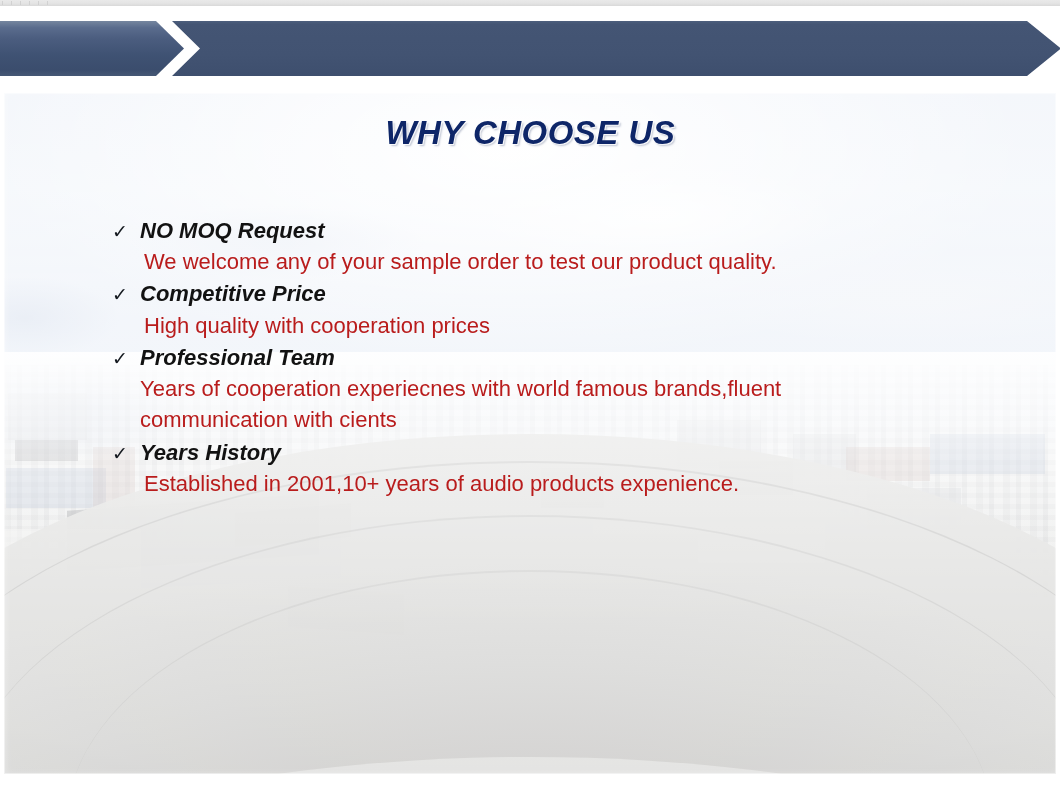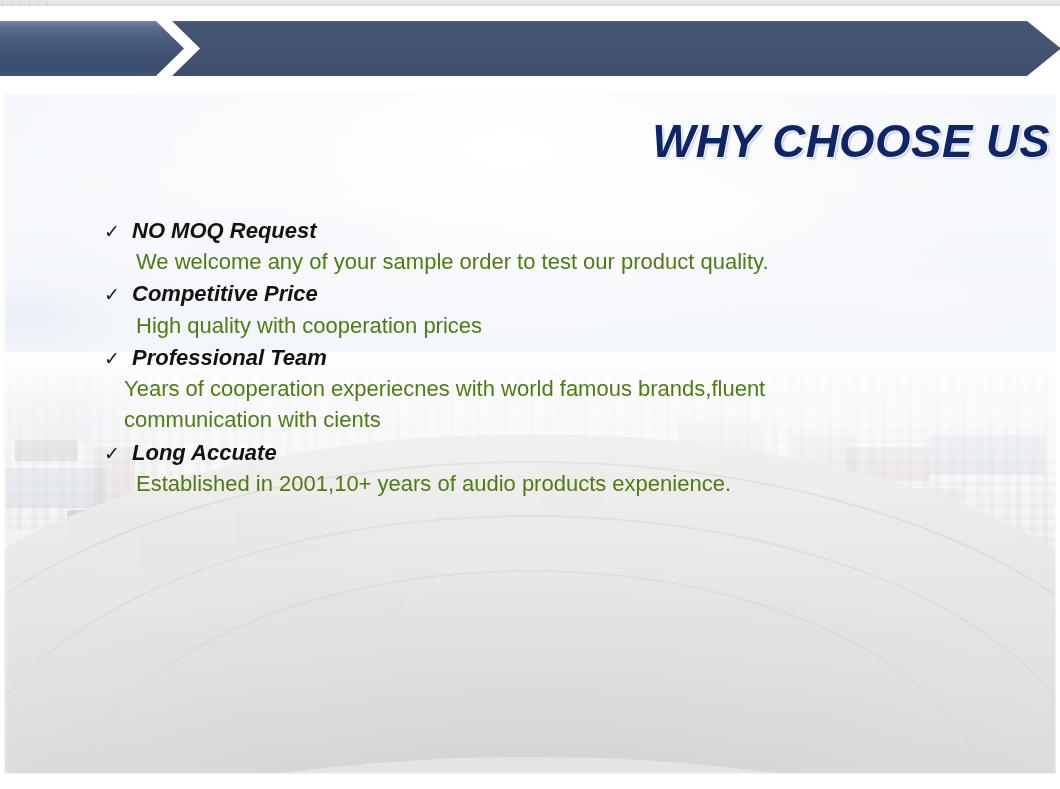--- a/index.html
+++ b/index.html
@@ -238,36 +238,36 @@
   
   .fg {
     position: absolute;
     inset: 0;
   }
   .slide-title {
     position: absolute;
     left: 0;
     top: 20px;
     width: 1052px;
-    text-align: right;
-    font-size: 47px;
+    text-align: center;
+    font-size: 34px;
     font-weight: bold;
     font-style: italic;
     letter-spacing: .5px;
     color: #0e2668;
     text-shadow: 1px 1px 0 rgba(255,255,255,.85),
                  2px 2px 2px rgba(120,130,160,.45);
     white-space: nowrap;
   }
   
   .slide-title span { display: inline-block; transform: scaleX(.97); }
 
   .bullets {
     position: absolute;
-    left: 100px;
+    left: 108px;
     top: 122px;
     width: 900px;
   }
   .bullet-item { margin: 0 0 1px 0; }
   .bullet-head {
     display: block;
     font-size: 22px;
     font-weight: bold;
     font-style: italic;
     color: #121212;
@@ -282,24 +282,24 @@
     font-style: normal;
     color: #14191f;
     text-align: left;
   }
   .bullet-desc {
     display: block;
     margin: 0 0 0 32px;
     font-size: 22px;
     font-weight: normal;
     font-style: normal;
-    color: #4d7c0f;
+    color: #b91c1c;
     line-height: 1.42;
   }
-  .bullet-desc.wrap { margin-left: 20px; width: 740px; }
+  .bullet-desc.wrap { margin-left: 28px; width: 740px; }
 </style>
 </head>
 <body>
 
 <div class="slide">
 
   <div class="top-strip">
     <div class="top-strip-ticks"></div>
   </div>
 
@@ -364,20 +364,20 @@
         </div>
 
 
 
         <div class="bullet-item">
           <div class="bullet-head"><span class="check">✓</span><span>Professional Team</span></div>
           <div class="bullet-desc wrap">Years of cooperation experiecnes with world famous brands,fluent communication with cients</div>
         </div>
 
         <div class="bullet-item">
-          <div class="bullet-head"><span class="check">✓</span><span>Long Accuate</span></div>
+          <div class="bullet-head"><span class="check">✓</span><span>Years History</span></div>
           <div class="bullet-desc">Established in 2001,10+ years of audio products expenience.</div>
         </div>
 
       </div>
     </div>
   </div>
 </div>
 
 </body></html>

